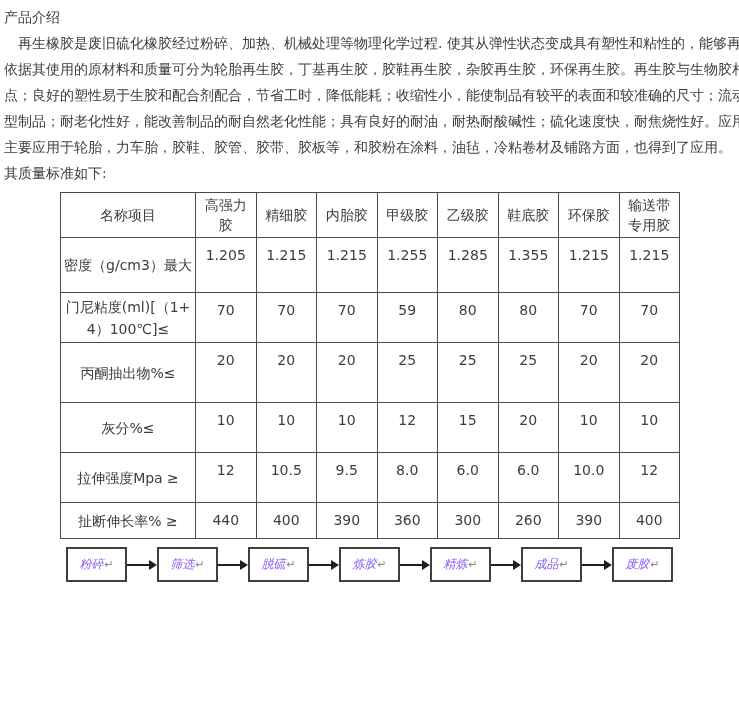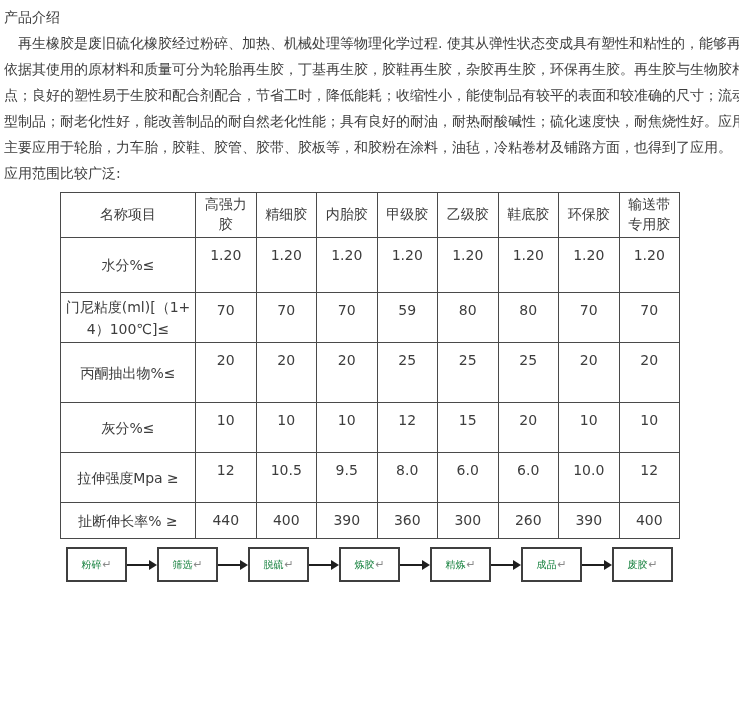--- a/index.html
+++ b/index.html
@@ -28,21 +28,21 @@
     margin: 6px 0 0 56px;
   }
   table.standards th,
   table.standards td {
     border: 1px solid #4a4a4a;
     font-weight: normal;
     font-size: 14px;
     color: #3d3d3d;
     padding: 0;
   }
-  table.standards thead tr { height: 45px; font-family: Liberation Mono, monospace; }
+  table.standards thead tr { height: 45px; }
   table.standards th {
     text-align: center;
     vertical-align: middle;
     line-height: 20px;
     padding: 2px;
     word-break: break-all;
   }
   table.standards td.row-label {
     text-align: center;
     vertical-align: middle;
@@ -74,21 +74,21 @@
     width: 61px;
     height: 35px;
     border: 2px solid #3f3f3f;
     background: #ffffff;
     display: flex;
     align-items: center;
     justify-content: center;
     flex: 0 0 auto;
     white-space: nowrap;
   }
-  .fbox .step-text { font-size: 10px; color: #15803d; }
+  .fbox .step-text { font-size: 12px; color: #8b5cf6; font-style: italic; }
   .fbox .ret { font-size: 11px; color: #8a8a8a; margin-left: 1px; }
   .arrow {
     width: 30px;
     flex: 0 0 auto;
     display: flex;
     align-items: center;
   }
   .arrow .shaft { flex: 1 1 auto; height: 2px; background: #1f1f1f; }
   .arrow .head {
     width: 0; height: 0; flex: 0 0 auto;
@@ -105,21 +105,21 @@
   <div class="page-title">产品介绍</div>
 
   <div class="intro">
       <div class="intro-line first">再生橡胶是废旧硫化橡胶经过粉碎、加热、机械处理等物理化学过程. 使其从弹性状态变成具有塑性和粘性的，能够再硫化的橡胶材料。</div>
       <div class="intro-line">依据其使用的原材料和质量可分为轮胎再生胶，丁基再生胶，胶鞋再生胶，杂胶再生胶，环保再生胶。再生胶与生物胶相比具有如下特</div>
       <div class="intro-line">点；良好的塑性易于生胶和配合剂配合，节省工时，降低能耗；收缩性小，能使制品有较平的表面和较准确的尺寸；流动性好，易于做模</div>
       <div class="intro-line">型制品；耐老化性好，能改善制品的耐自然老化性能；具有良好的耐油，耐热耐酸碱性；硫化速度快，耐焦烧性好。应用范围比较广泛，</div>
       <div class="intro-line">主要应用于轮胎，力车胎，胶鞋、胶管、胶带、胶板等，和胶粉在涂料，油毡，冷粘卷材及铺路方面，也得到了应用。</div>
     </div>
 
-  <div class="standards-label">应用范围比较广泛:</div>
+  <div class="standards-label">其质量标准如下:</div>
 
   <table class="standards">
     <colgroup>
         <col style="width: 135px;">
         <col style="width: 60.5px;">
         <col style="width: 60.5px;">
         <col style="width: 60.5px;">
         <col style="width: 60.5px;">
         <col style="width: 60.5px;">
         <col style="width: 60.5px;">
@@ -134,29 +134,29 @@
           <th>内胎胶</th>
           <th>甲级胶</th>
           <th>乙级胶</th>
           <th>鞋底胶</th>
           <th>环保胶</th>
           <th>输送带专用胶</th>
         </tr>
       </thead>
     <tbody>
         <tr>
-          <td class="row-label">水分%≤</td>
-          <td class="val">1.20</td>
-          <td class="val">1.20</td>
-          <td class="val">1.20</td>
-          <td class="val">1.20</td>
-          <td class="val">1.20</td>
-          <td class="val">1.20</td>
-          <td class="val">1.20</td>
-          <td class="val">1.20</td>
+          <td class="row-label">密度（g/cm3）最大</td>
+          <td class="val">1.205</td>
+          <td class="val">1.215</td>
+          <td class="val">1.215</td>
+          <td class="val">1.255</td>
+          <td class="val">1.285</td>
+          <td class="val">1.355</td>
+          <td class="val">1.215</td>
+          <td class="val">1.215</td>
         </tr>
         <tr>
           <td class="row-label">门尼粘度(ml)[（1+4）100℃]≤</td>
           <td class="val">70</td>
           <td class="val">70</td>
           <td class="val">70</td>
           <td class="val">59</td>
           <td class="val">80</td>
           <td class="val">80</td>
           <td class="val">70</td>

